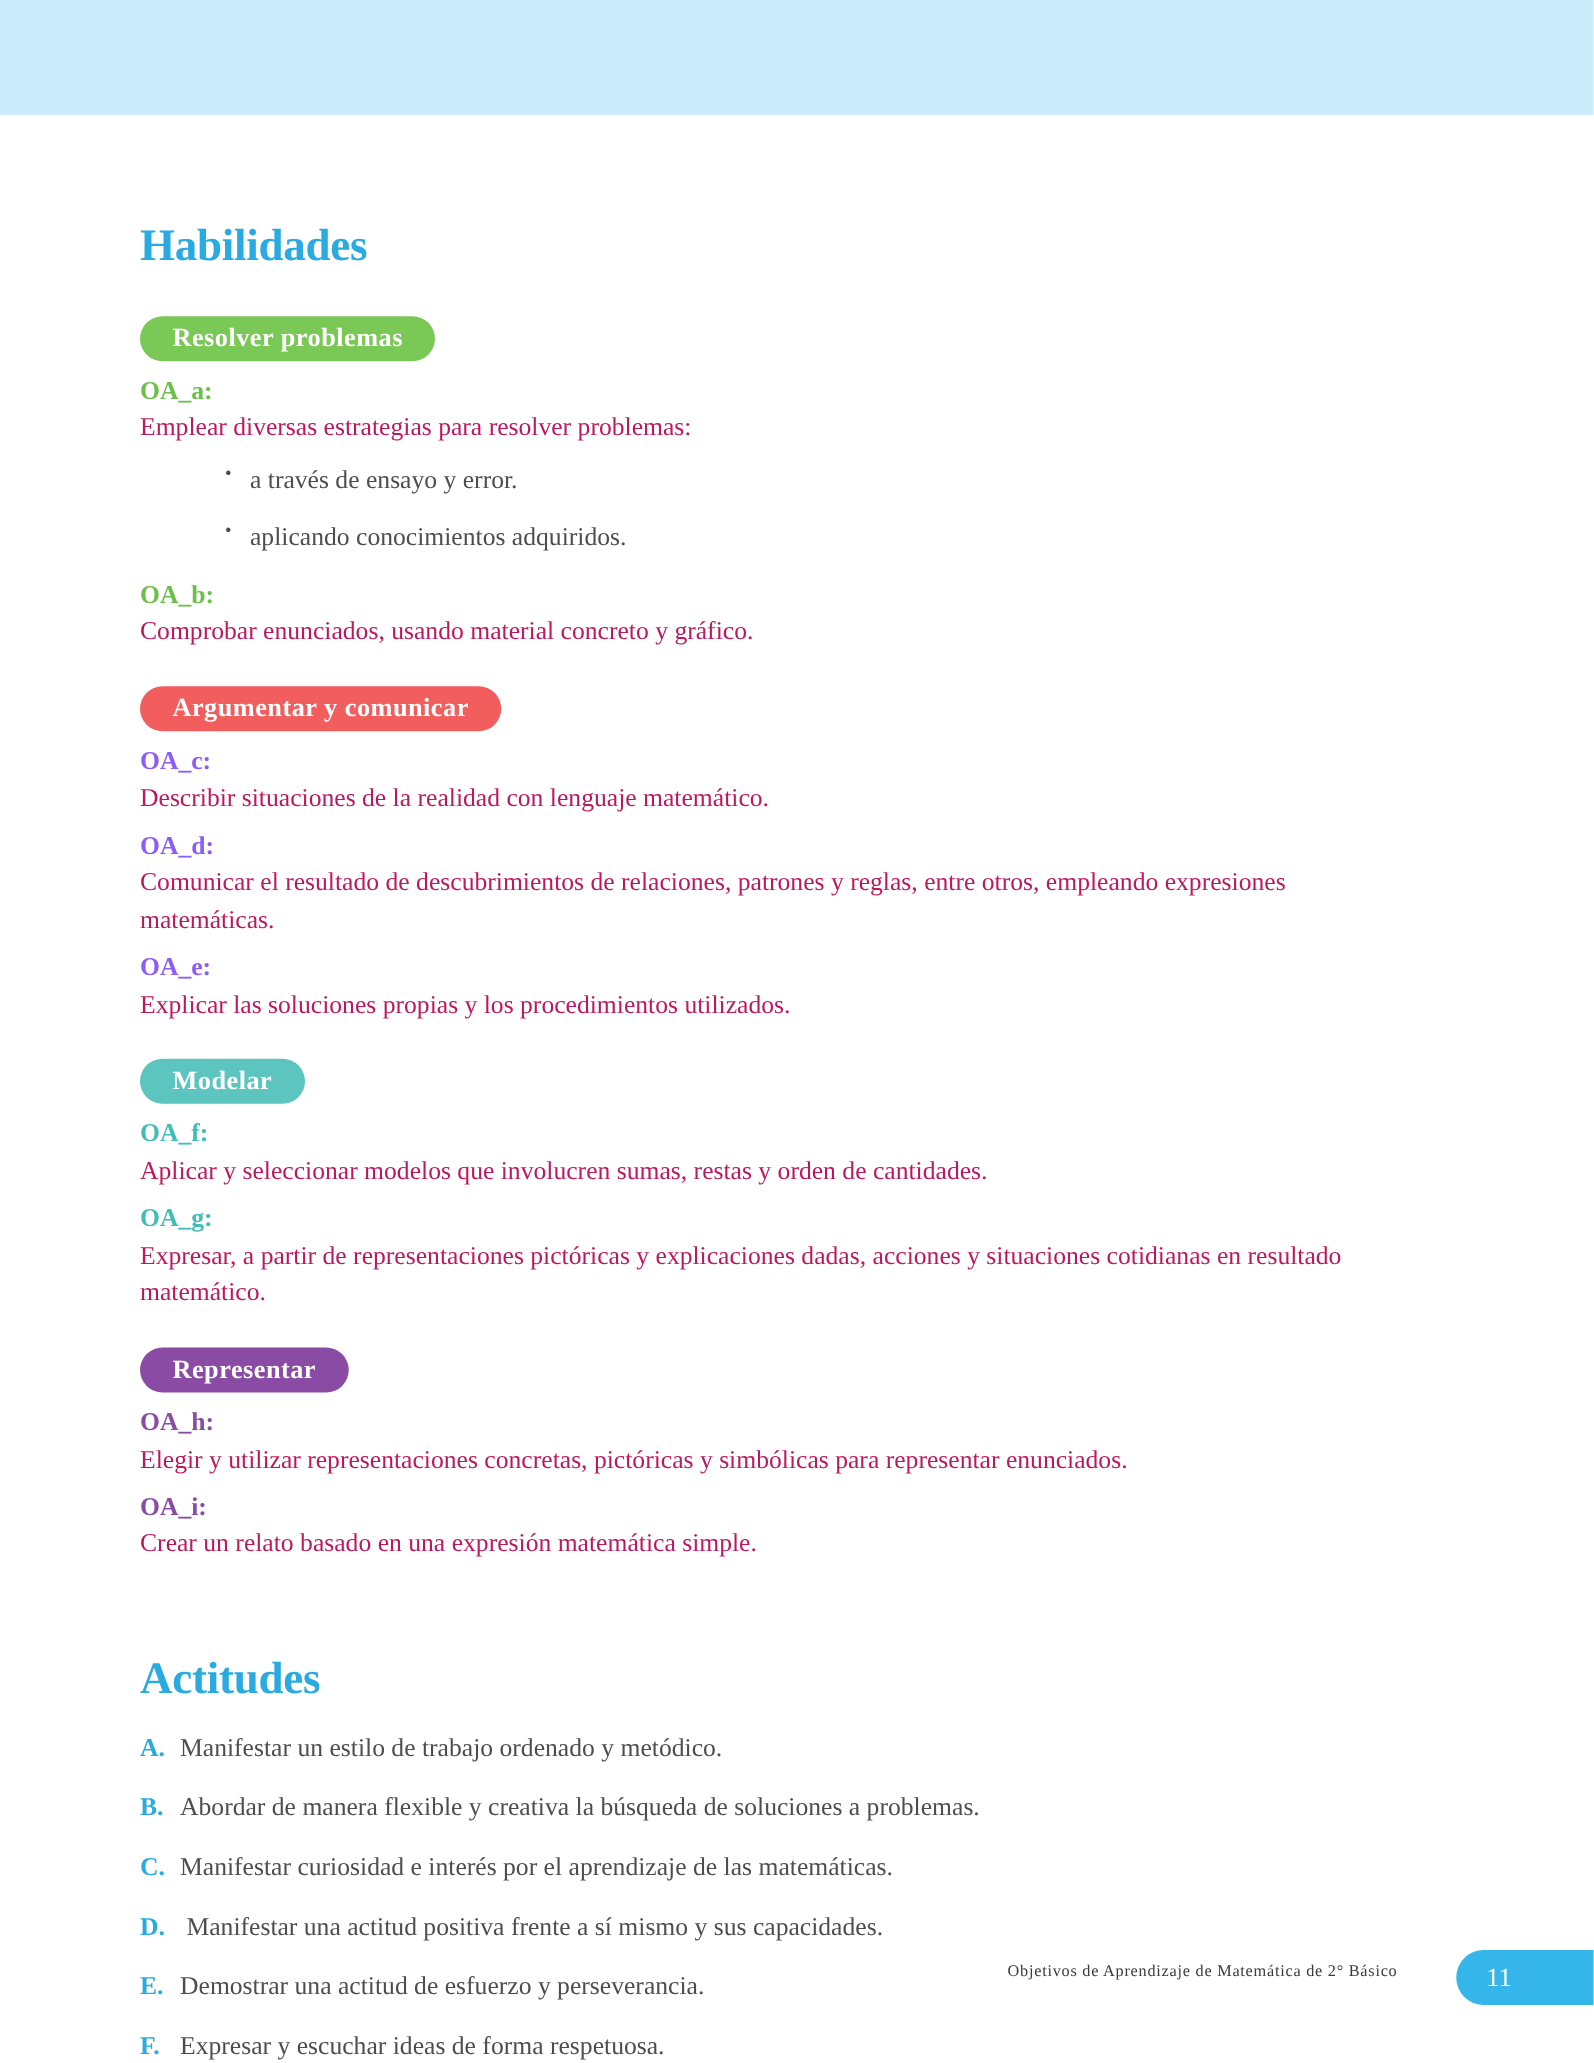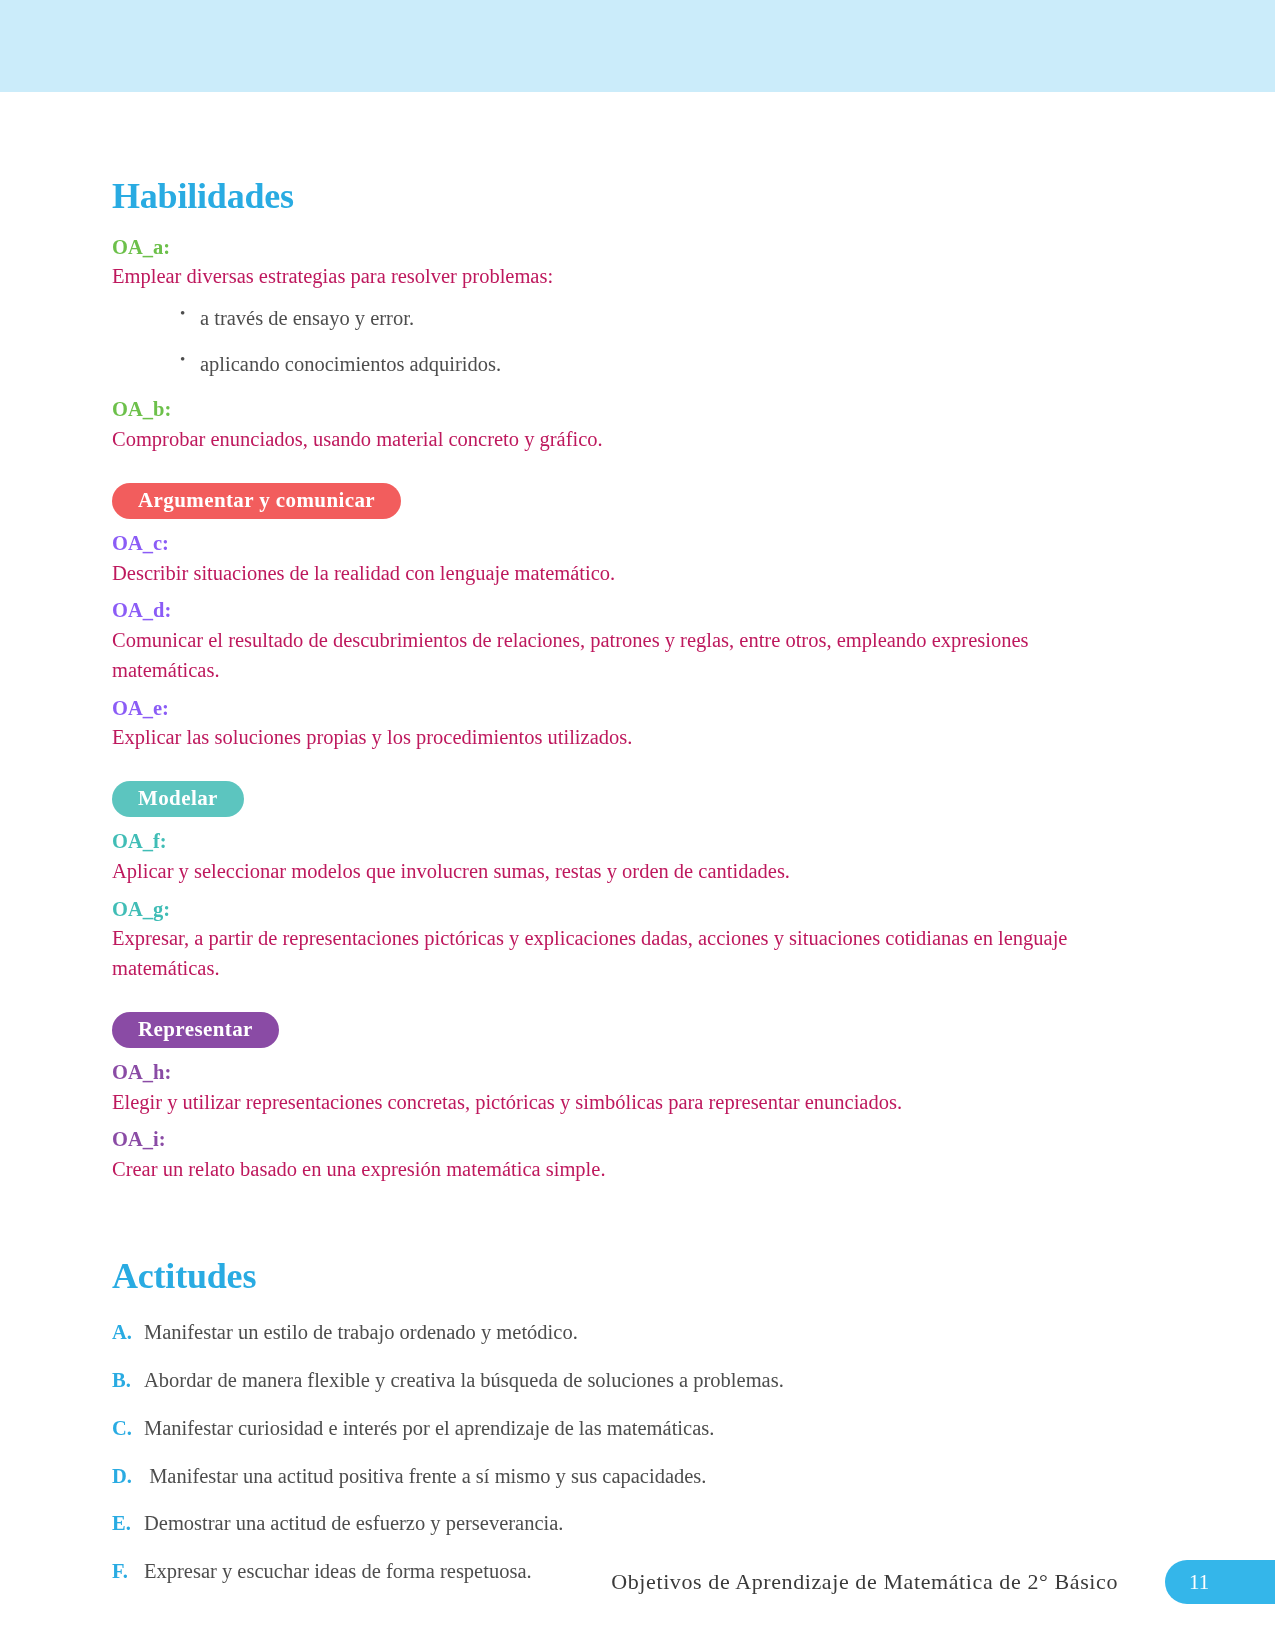--- a/index.html
+++ b/index.html
@@ -156,21 +156,21 @@
     position: absolute;
     left: 0;
     bottom: 44px;
     width: 1275px;
     height: 46px;
   }
   .footer-text {
     position: absolute;
     right: 157px;
     top: 9px;
-    font-size: 22px;
+    font-size: 13px;
     color: #3a3a3a;
     letter-spacing: 0.6px;
     white-space: nowrap;
   }
   .page-badge {
     position: absolute;
     right: 0;
     top: 0;
     width: 110px;
     height: 44px;
@@ -190,20 +190,21 @@
 
 <div class="header-band"></div>
 
 <div class="page">
 
   <div class="content">
 
     <h1 class="section-heading">Habilidades</h1>
 
     <div class="skill-group">
+      <div class="badge badge-green">Resolver problemas</div>
 
       <div class="oa-row">
         <span class="oa-code c-green">OA_a:</span>
         <span class="oa-text">Emplear diversas estrategias para resolver problemas:</span>
       </div>
 
       <ul class="bullet-list">
         <li>a través de ensayo y error.</li>
         <li>aplicando conocimientos adquiridos.</li>
       </ul>
@@ -236,21 +237,21 @@
     <div class="skill-group">
       <div class="badge badge-teal">Modelar</div>
 
       <div class="oa-row">
         <span class="oa-code c-teal">OA_f:</span>
         <span class="oa-text">Aplicar y seleccionar modelos que involucren sumas, restas y orden de cantidades.</span>
       </div>
 
       <div class="oa-row">
         <span class="oa-code c-teal">OA_g:</span>
-        <span class="oa-text">Expresar, a partir de representaciones pictóricas y explicaciones dadas, acciones y situaciones cotidianas en lenguaje matemáticas.</span>
+        <span class="oa-text">Expresar, a partir de representaciones pictóricas y explicaciones dadas, acciones y situaciones cotidianas en resultado matemático.</span>
       </div>
     </div>
 
     <div class="skill-group">
       <div class="badge badge-purple">Representar</div>
 
       <div class="oa-row">
         <span class="oa-code c-purple">OA_h:</span>
         <span class="oa-text">Elegir y utilizar representaciones concretas, pictóricas y simbólicas para representar enunciados.</span>
       </div>

